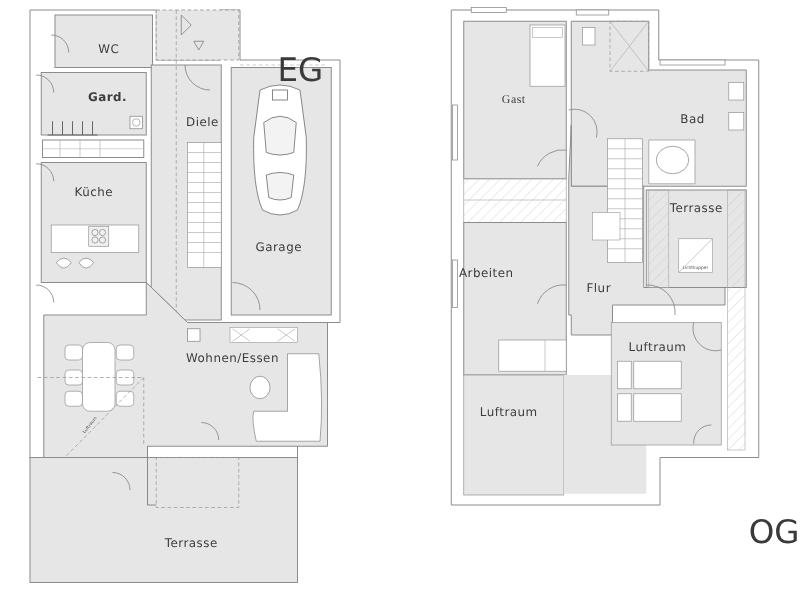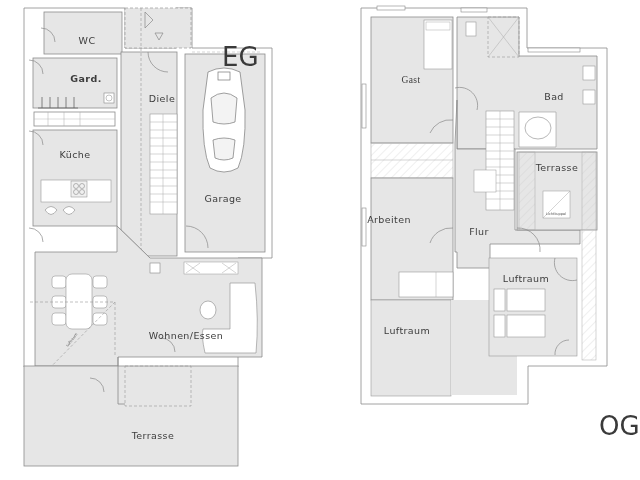--- a/index.html
+++ b/index.html
@@ -198,21 +198,21 @@
 </svg>
 
 <div class="floor-label" style="left:222px; top:10px;">EG</div>
 <div class="floor-label" style="left:599px; top:379px;">OG</div>
 
 <div class="room-label" style="left:87px; top:40px;">WC</div>
 <div class="room-label" style="left:86px; top:78px;font-weight:bold;">Gard.</div>
 <div class="room-label" style="left:162px; top:98px;text-align:center;">Diele</div>
 <div class="room-label" style="left:75px; top:154px;">Küche</div>
 <div class="room-label" style="left:223px; top:198px;">Garage</div>
-<div class="room-label" style="left:186px; top:287px;margin-top:48px;">Wohnen/Essen</div>
+<div class="room-label" style="left:186px; top:287px;">Wohnen/Essen</div>
 <div class="room-label" style="left:153px; top:435px;">Terrasse</div>
 <div class="tiny-label" style="left:64px; top:338px; transform: rotate(-52deg);">Luftraum</div>
 
 <div class="room-label" style="left:411px; top:80px;font-family:Liberation Serif, serif;">Gast</div>
 <div class="room-label" style="left:554px; top:96px;">Bad</div>
 <div class="room-label" style="left:557px; top:167px;">Terrasse</div>
 <div class="room-label" style="left:389px; top:219px;text-align:center;">Arbeiten</div>
 <div class="room-label" style="left:479px; top:231px;">Flur</div>
 <div class="room-label" style="left:526px; top:278px;">Luftraum</div>
 <div class="room-label" style="left:407px; top:330px;">Luftraum</div>

